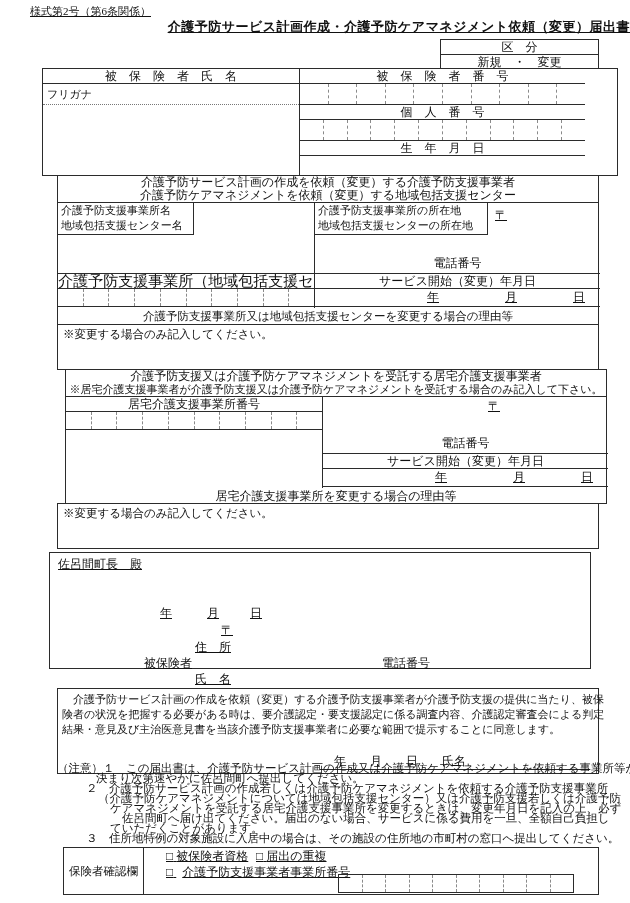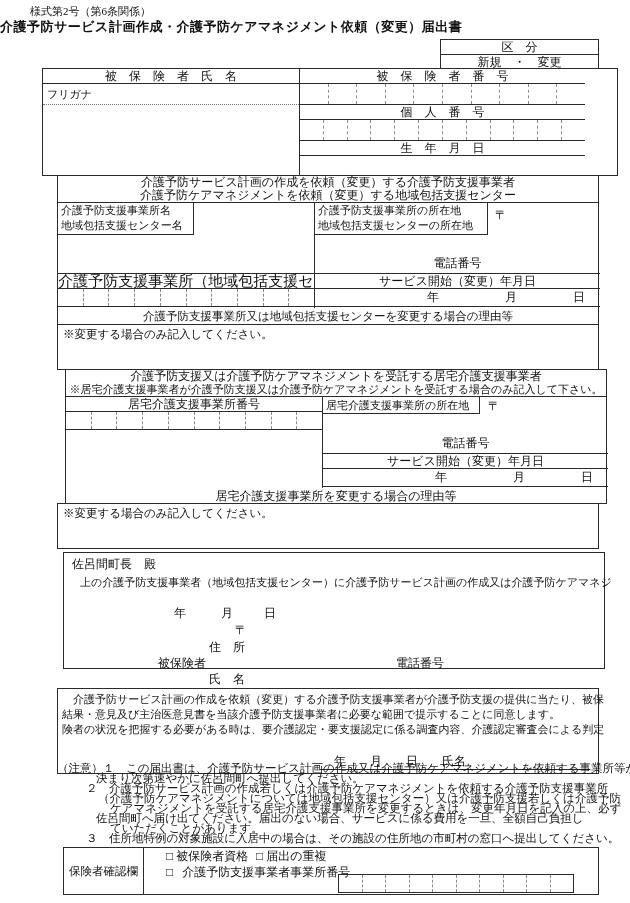--- a/index.html
+++ b/index.html
@@ -3,21 +3,21 @@
 <meta charset="utf-8">
 <style>
   * { margin:0; padding:0; box-sizing:border-box; }
   html,body { background:#fff; }
   .page {
     position:relative; width:630px; height:903px; margin:0 auto;
     background:#fff; color:#111;
     font-family:"Liberation Serif","DejaVu Serif",serif;
     font-size:12px; line-height:15px;
   }
-  .abs  { position:absolute; white-space:nowrap; }
+  .abs  { position:absolute; white-space:nowrap;text-decoration:underline; }
   .box  { position:absolute; border:1px solid #2b2b2b; background:#fff; }
   .bb   { border-bottom:1px solid #2b2b2b; }
   .br   { border-right:1px solid #2b2b2b; }
   .dotb { border-bottom:1px dotted #777; }
   .center { text-align:center; }
   .hdr  { height:15px; line-height:15px; text-align:center; overflow:hidden; }
   .hdr2 { height:27px; display:flex; flex-direction:column; justify-content:center; text-align:center; }
   .hdr2 > div { height:13px; line-height:13px; white-space:nowrap; }
   .cells { display:flex; }
   .cell  { flex:1 1 0; border-left:1px dashed #8a8a8a; }
@@ -30,21 +30,21 @@
   .note-line { position:absolute; white-space:nowrap; font-size:11.5px; line-height:15px; }
   .telline { position:absolute; left:0; right:0; bottom:2px; text-align:center; }
   .sigline { position:absolute; border-bottom:1px solid #2b2b2b; height:17px; line-height:16px; }
 </style>
 </head>
 <body>
 
 <div class="page">
 
   <div class="abs fs11" style="left:30px;top:4px">様式第2号（第6条関係）</div>
-  <div class="abs title" style="left:0;top:19px;width:630px;text-align:left">介護予防サービス計画作成・介護予防ケアマネジメント依頼（変更）届出書</div>
+  <div class="abs title" style="left:0;top:19px;width:630px;text-align:right">介護予防サービス計画作成・介護予防ケアマネジメント依頼（変更）届出書</div>
 
   <div class="box" style="left:440px;top:39px;width:159px;height:32px">
     <div class="hdr bb">区　分</div>
     <div class="hdr" style="height:14px;line-height:14px">新規　・　変更</div>
   </div>
 
   <div class="box" style="left:42px;top:68px;width:576px;height:108px">
     <div class="col br" style="left:0;width:257px;height:106px">
       <div class="hdr bb">被　保　険　者　氏　名</div>
       <div class="dotb fs11" style="height:21px;line-height:20px;padding-left:4px">フリガナ</div>
@@ -151,70 +151,68 @@
             <div class="cell"></div>
             <div class="cell"></div>
             <div class="cell"></div>
             <div class="cell"></div>
             <div class="cell"></div>
             <div class="cell"></div>
           </div>
       </div>
       <div class="col" style="left:257px;width:285px;height:91px">
         <div class="bb" style="position:relative;height:57px">
-          <div class="br bb fs11" style="position:absolute;left:0;top:0;width:157px;height:17px;line-height:16px;padding-left:3px">居宅介護支援事業所の所在地</div>
           <span class="abs" style="left:165px;top:2px">〒</span>
           <div class="telline">電話番号</div>
         </div>
         <div class="hdr bb">サービス開始（変更）年月日</div>
         <div class="bb" style="position:relative;height:18px;line-height:17px">
           <span class="abs" style="left:112px">年</span>
           <span class="abs" style="left:190px">月</span>
           <span class="abs" style="left:258px">日</span>
         </div>
       </div>
     </div>
     <div class="hdr" style="height:16px;line-height:16px">居宅介護支援事業所を変更する場合の理由等</div>
   </div>
 
   <div class="box" style="left:57px;top:503px;width:542px;height:46px">
     <div class="fs115" style="padding:2px 5px">※変更する場合のみ記入してください。</div>
   </div>
 
-  <div class="box" style="left:63px;top:552px;width:542px;height:117px">
+  <div class="box" style="left:49px;top:552px;width:542px;height:117px">
     <div class="abs" style="left:8px;top:4px">佐呂間町長　殿</div>
-    <div class="abs fs11" style="left:5px;top:22px">　上の介護予防支援事業者（地域包括支援センター）に介護予防サービス計画の作成又は介護予防ケアマネジ</div>
     <div class="abs" style="left:0;top:53px;width:542px;height:15px">
       <span class="abs" style="left:110px">年</span>
       <span class="abs" style="left:157px">月</span>
       <span class="abs" style="left:200px">日</span>
     </div>
     <div class="abs" style="left:171px;top:70px">〒</div>
     <div class="abs" style="left:145px;top:87px">住　所</div>
     <div class="abs" style="left:94px;top:103px">被保険者</div>
     <div class="abs" style="left:332px;top:103px">電話番号</div>
     <div class="abs" style="left:145px;top:119px">氏　名</div>
   </div>
 
   <div class="box" style="left:57px;top:688px;width:542px;height:86px">
     <div class="fs11" style="padding:3px 4px 0 4px;line-height:15px">
       <div style="white-space:nowrap">　介護予防サービス計画の作成を依頼（変更）する介護予防支援事業者が介護予防支援の提供に当たり、被保</div>
+      <div style="white-space:nowrap">険者の状況を把握する必要がある時は、要介護認定・要支援認定に係る調査内容、介護認定審査会による判定</div>
       <div style="white-space:nowrap">結果・意見及び主治医意見書を当該介護予防支援事業者に必要な範囲で提示することに同意します。</div>
-      <div style="white-space:nowrap">険者の状況を把握する必要がある時は、要介護認定・要支援認定に係る調査内容、介護認定審査会による判定</div>
     </div>
     <div class="sigline" style="left:262px;right:8px;bottom:3px;padding-left:14px">年　　月　　日　　氏名</div>
   </div>
 
   <div>
     <div class="note-line" style="left: 57px; top: 763px; display: block; line-height: 10px;">（注意）１　この届出書は、介護予防サービス計画の作成又は介護予防ケアマネジメントを依頼する事業所等が</div>
     <div class="note-line" style="left: 96px; top: 773px; display: block; line-height: 10px;">決まり次第速やかに佐呂間町へ提出してください。</div>
     <div class="note-line" style="left: 86px; top: 783px; display: block; line-height: 10px;">２　介護予防サービス計画の作成若しくは介護予防ケアマネジメントを依頼する介護予防支援事業所</div>
     <div class="note-line" style="left: 98px; top: 793px; display: block; line-height: 10px;">（介護予防ケアマネジメントについては地域包括支援センター）又は介護予防支援若しくは介護予防</div>
     <div class="note-line" style="left: 110px; top: 803px; display: block; line-height: 10px;">ケアマネジメントを受託する居宅介護支援事業所を変更するときは、変更年月日を記入の上、必ず</div>
-    <div class="note-line" style="left: 96px; top: 813px; display: block; line-height: 10px;">佐呂間町へ届け出てください。届出のない場合、サービスに係る費用を一旦、全額自己負担し</div>
+    <div class="note-line" style="left: 122px; top: 813px; display: block; line-height: 10px;">佐呂間町へ届け出てください。届出のない場合、サービスに係る費用を一旦、全額自己負担し</div>
     <div class="note-line" style="left: 110px; top: 823px; display: block; line-height: 10px;">ていただくことがあります。</div>
     <div class="note-line" style="left: 86px; top: 833px; display: block; line-height: 10px;">３　住所地特例の対象施設に入居中の場合は、その施設の住所地の市町村の窓口へ提出してください。</div>
   </div>
 
   <div class="box" style="left:63px;top:847px;width:536px;height:48px">
     <div class="col br center fs115" style="left:0;width:80px;height:46px;line-height:46px">保険者確認欄</div>
     <div class="col" style="left:80px;width:456px;height:46px">
       <div class="abs" style="left:22px;top:1px">
         <span>□</span>
         <span style="">被保険者資格</span>

